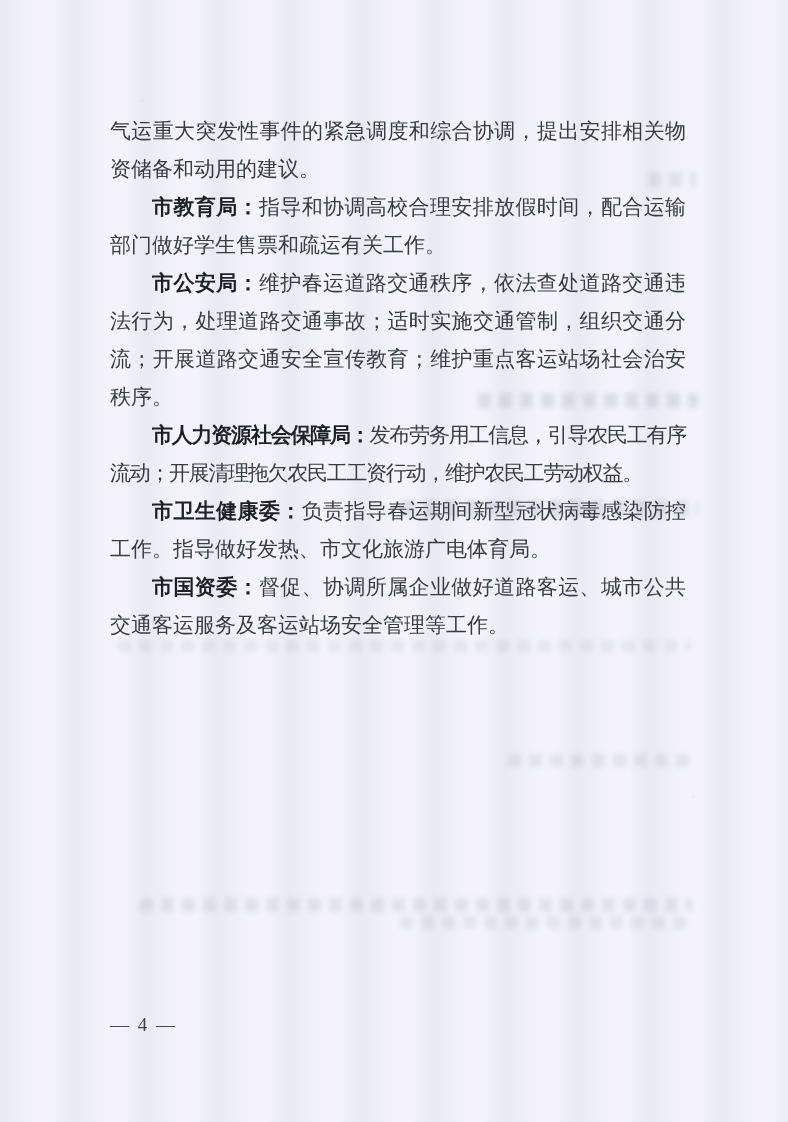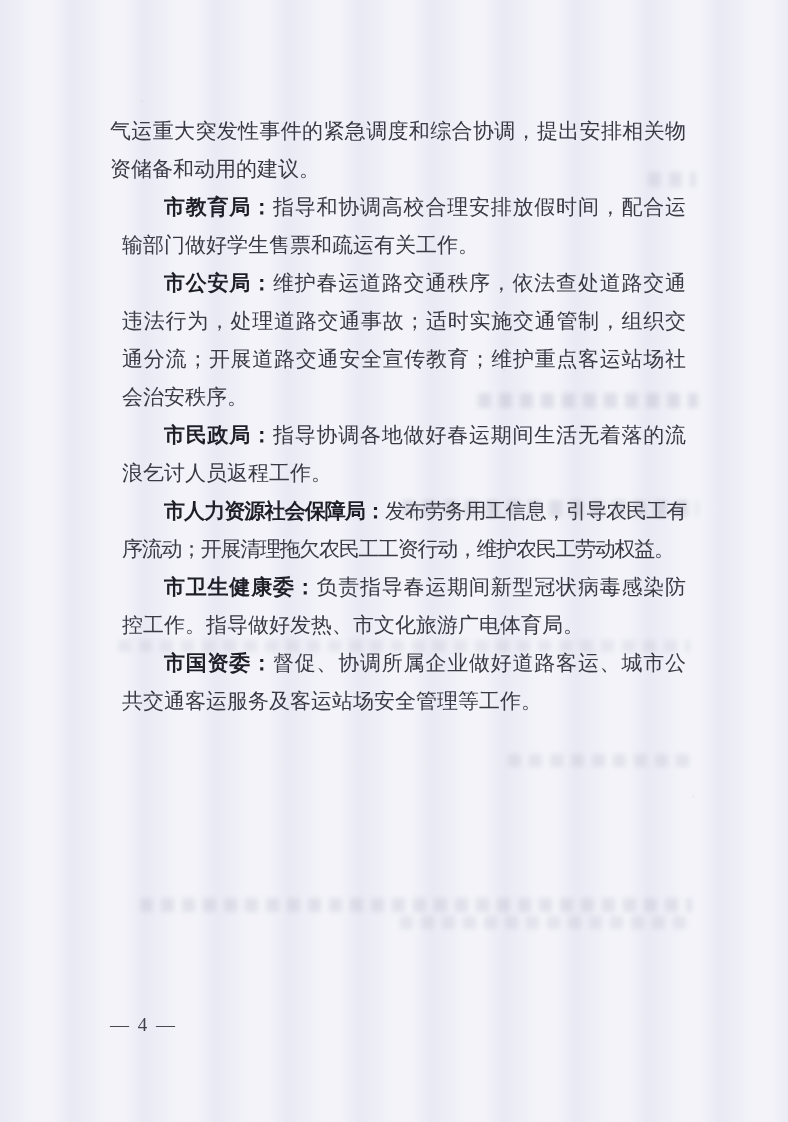--- a/index.html
+++ b/index.html
@@ -55,21 +55,21 @@
     top: 112px;
     width: 576px;
     color: var(--ink);
     font-size: 21px;
     line-height: 38px;
     text-align: justify;
     text-justify: inter-character;
     z-index: 2;
   }
   .para { margin: 0; }
-  .para.indent { text-indent: 2em; margin-left: 12px; }
+  .para.indent { text-indent: 2em; }
   .para.compress { letter-spacing: -1.3px; }
   .dept-label {
     font-weight: 700;
     color: var(--label_ink);
   }
   .page-number {
     position: absolute;
     left: 110px;
     top: 1012px;
     font-size: 19px;
@@ -115,21 +115,20 @@
   <div class="ghost ghost-7"></div>
 
   <main class="content">
 
     <p class="para"><span class="dept-label"></span><span>气运重大突发性事件的紧急调度和综合协调，提出安排相关物资储备和动用的建议。</span></p>
 
     <p class="para indent"><span class="dept-label">市教育局：</span><span>指导和协调高校合理安排放假时间，配合运输部门做好学生售票和疏运有关工作。</span></p>
 
     <p class="para indent"><span class="dept-label">市公安局：</span><span>维护春运道路交通秩序，依法查处道路交通违法行为，处理道路交通事故；适时实施交通管制，组织交通分流；开展道路交通安全宣传教育；维护重点客运站场社会治安秩序。</span></p>
 
-    <p class="para indent"><span class="dept-label">市民政局：</span><span>指导协调各地做好春运期间生活无着落的流浪乞讨人员返程工作。</span></p>
 
 
     <p class="para indent compress"><span class="dept-label">市人力资源社会保障局：</span><span>发布劳务用工信息，引导农民工有序流动；开展清理拖欠农民工工资行动，维护农民工劳动权益。</span></p>
 
 
     <p class="para indent"><span class="dept-label">市卫生健康委：</span><span>负责指导春运期间新型冠状病毒感染防控工作。指导做好发热、市文化旅游广电体育局。</span></p>
 
 
     <p class="para indent"><span class="dept-label">市国资委：</span><span>督促、协调所属企业做好道路客运、城市公共交通客运服务及客运站场安全管理等工作。</span></p>
 

